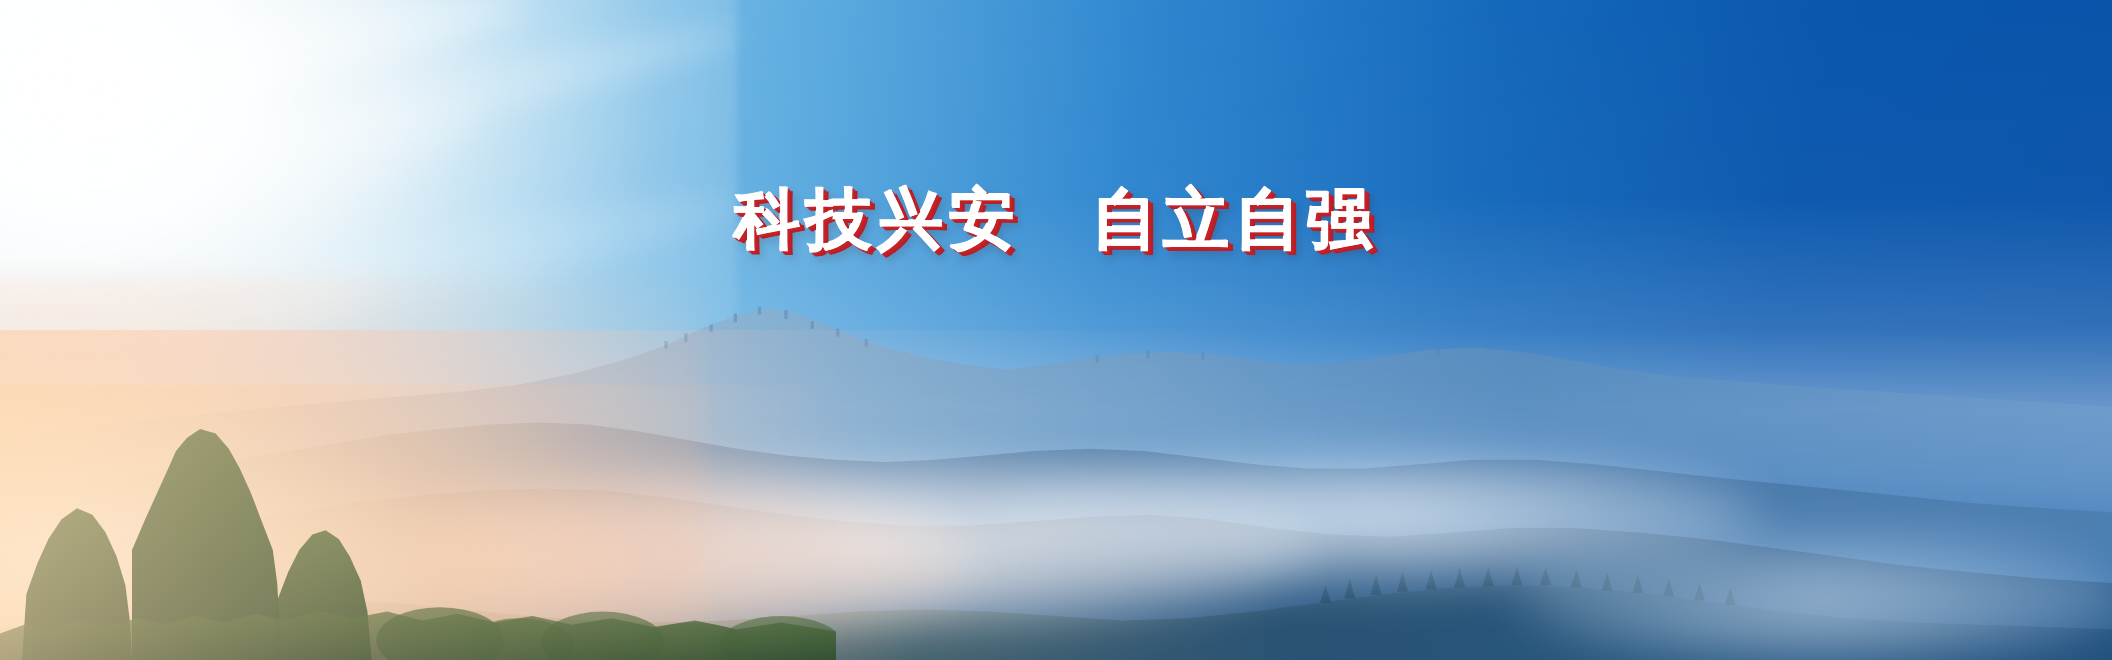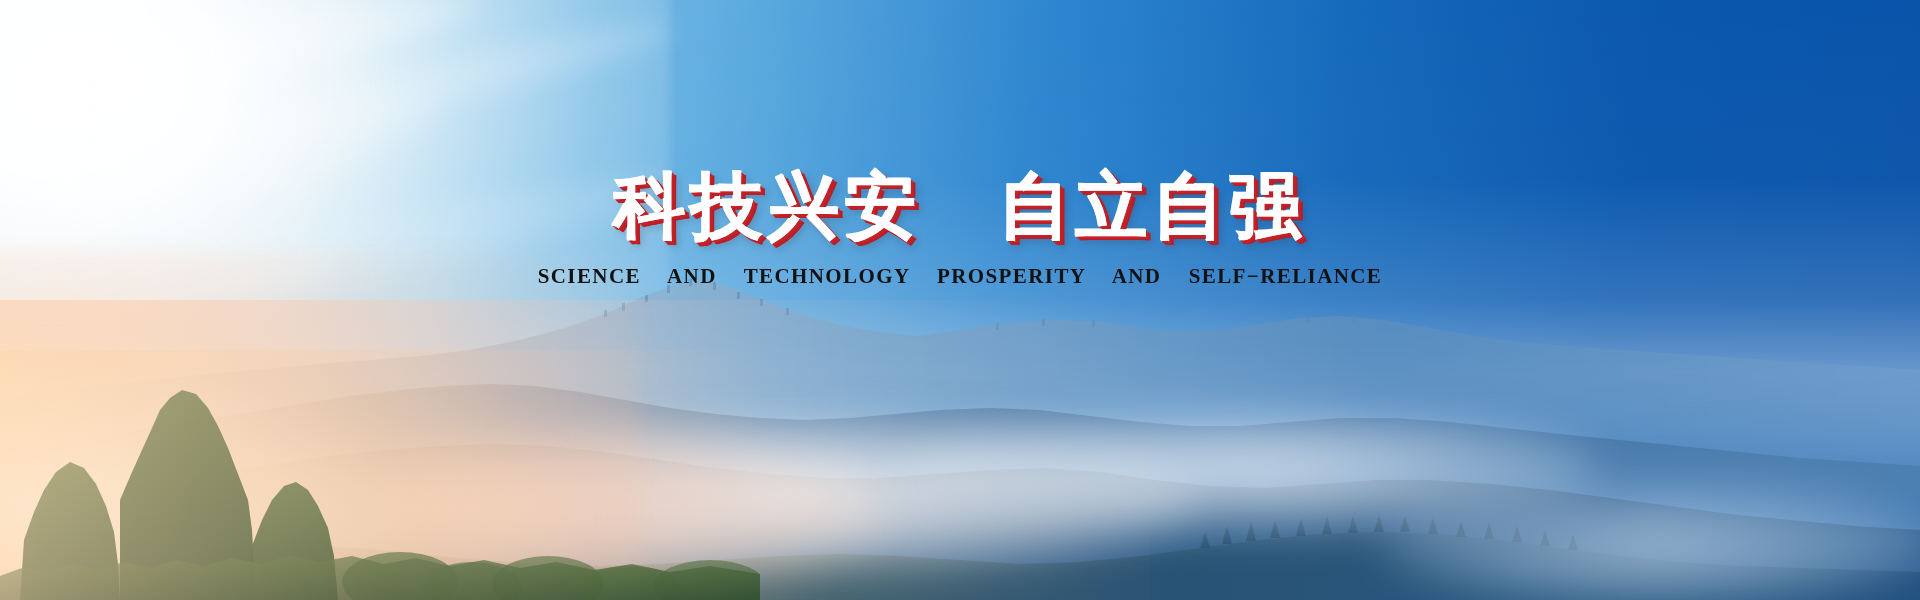--- a/index.html
+++ b/index.html
@@ -147,21 +147,21 @@
     position: absolute;
     left: 0; right: 0;
     top: 170px;
     text-align: center;
     z-index: 40;
   }
 
   .main-title {
     display: block;
     font-family: "DejaVu Sans", "Liberation Sans", sans-serif;
-    font-size: 72px;
+    font-size: 60px;
     font-weight: 700;
     line-height: 1.0;
     color: #ffffff;
     letter-spacing: 5px;
     white-space: pre;
     
     text-shadow:
        1px  1px 0 #c4232a,
        2px  2px 0 #c4232a,
        3px  3px 0 #bf2026,
@@ -375,16 +375,15 @@
     <ellipse cx="472" cy="238" rx="50" ry="26" fill="url(#gTree)" opacity="0.78"></ellipse>
     <ellipse cx="548" cy="234" rx="56" ry="28" fill="url(#gTree)" opacity="0.74"></ellipse>
     <ellipse cx="630" cy="240" rx="52" ry="24" fill="url(#gTree)" opacity="0.70"></ellipse>
     <ellipse cx="710" cy="236" rx="56" ry="26" fill="url(#gTree)" opacity="0.66"></ellipse>
 
     <rect x="0" y="0" width="760" height="250" fill="url(#gTreeHaze)"></rect>
   </svg>
 
   <div class="text-block">
     <span class="main-title">科技兴安　自立自强</span>
-    <span class="sub-title">SCIENCE  AND  TECHNOLOGY  PROSPERITY  AND  SELF−RELIANCE</span>
   </div>
 
 </div>
 
 </body></html>

